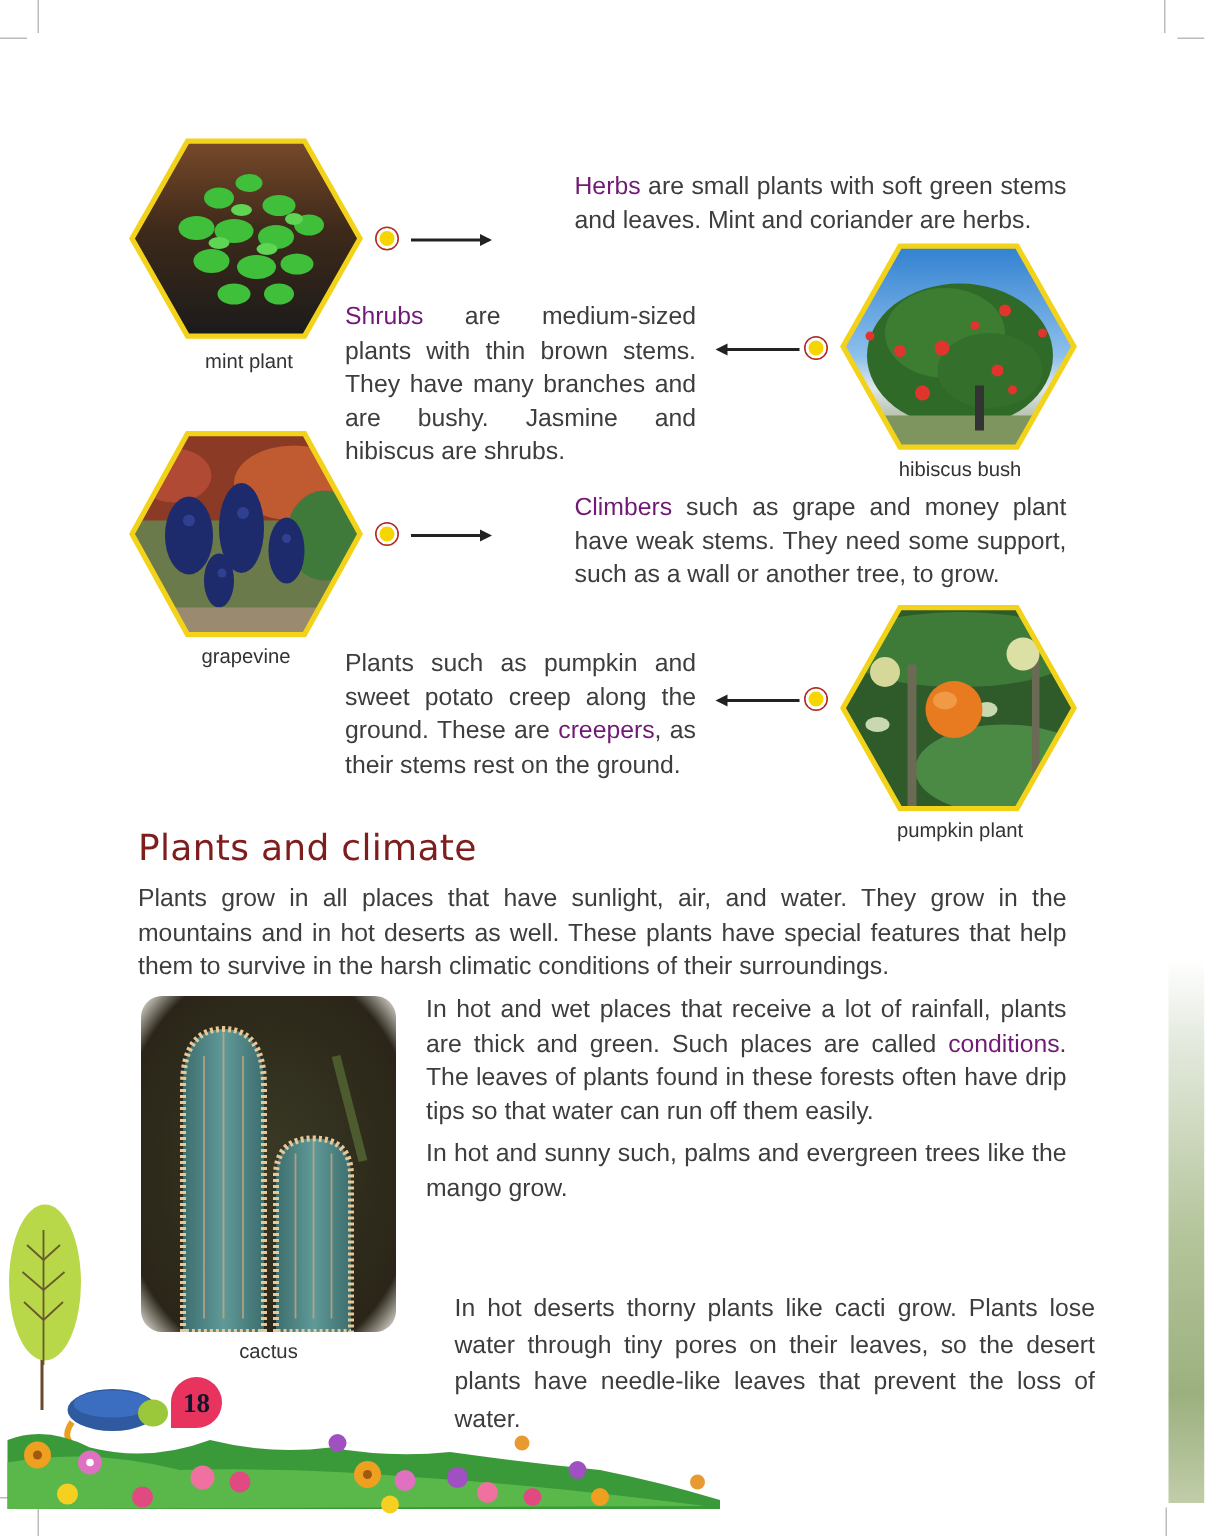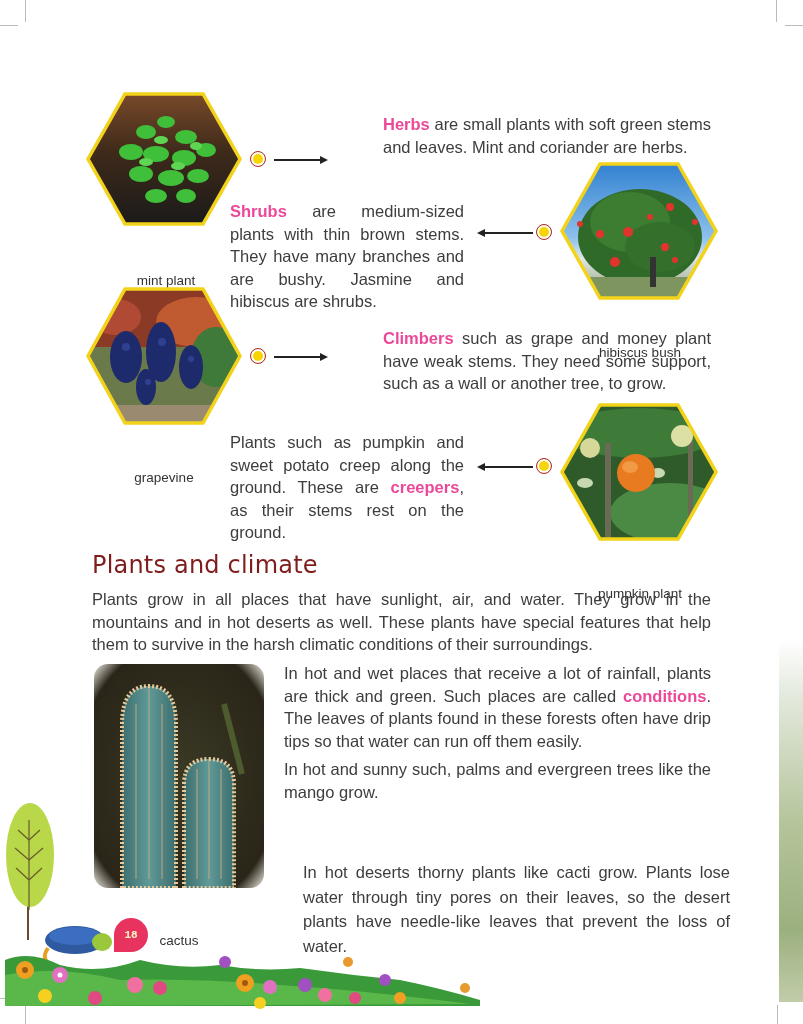--- a/index.html
+++ b/index.html
@@ -1,28 +1,28 @@
 <!DOCTYPE html>
 <html><head>
 <meta charset="utf-8">
 <style>
   html,body{margin:0;padding:0;background:#fff;}
   body{width:803px;height:1024px;position:relative;overflow:hidden;font-family:"DejaVu Sans Condensed","DejaVu Sans",sans-serif;color:#3a3a3a;}
   .abs{position:absolute;}
   .body-text{font-family:"Liberation Sans",sans-serif;font-size:16.5px;line-height:22.5px;color:#3d3d3d;text-align:justify;}
-  .key{color:#ec4899;font-weight:bold;}
-  .caption{font-family:"Liberation Sans",sans-serif;font-size:13.5px;color:#333;text-align:center;margin-top:40px;}
+  .key{color:#701a75;font-weight:normal;}
+  .caption{font-family:"Liberation Sans",sans-serif;font-size:13.5px;color:#333;text-align:center;}
   .hex{position:absolute;}
   .dot{position:absolute;width:14px;height:14px;border-radius:50%;background:#f6d500;border:1.5px solid #b0283a;box-shadow:0 0 0 2px #fff inset;}
   .arrow{position:absolute;height:1.5px;background:#222;}
   .arrow.r::after{content:"";position:absolute;right:-2px;top:-3.5px;border-left:8px solid #222;border-top:4px solid transparent;border-bottom:4px solid transparent;}
   .arrow.l::before{content:"";position:absolute;left:-2px;top:-3.5px;border-right:8px solid #222;border-top:4px solid transparent;border-bottom:4px solid transparent;}
   .heading{font-family:"DejaVu Sans",sans-serif;font-size:24px;color:#7f1d1d;font-weight:normal;letter-spacing:0.2px;}
   .crop{position:absolute;background:#bbb;}
-  .page-num{position:absolute;left:114px;top:918px;width:34px;height:34px;border-radius:50% 50% 50% 0;background:#e8335f;color:#fef9c3;font-family:Liberation Mono, monospace;font-weight:bold;font-size:11px;display:flex;align-items:center;justify-content:center;transform:rotate(0deg);}
+  .page-num{position:absolute;left:114px;top:918px;width:34px;height:34px;border-radius:50% 50% 50% 0;background:#e8335f;color:#0f172a;font-family:Liberation Serif, serif;font-weight:bold;font-size:18px;display:flex;align-items:center;justify-content:center;transform:rotate(0deg);}
 </style>
 </head>
 <body>
 
 <div class="crop" style="left:25px;top:0;width:1px;height:22px;"></div>
 <div class="crop" style="left:0;top:25px;width:18px;height:1px;"></div>
 <div class="crop" style="left:776px;top:0;width:1px;height:22px;"></div>
 <div class="crop" style="left:785px;top:25px;width:18px;height:1px;"></div>
 <div class="crop" style="left:25px;top:1005px;width:1px;height:19px;"></div>
 <div class="crop" style="left:0;top:998px;width:18px;height:1px;"></div>

